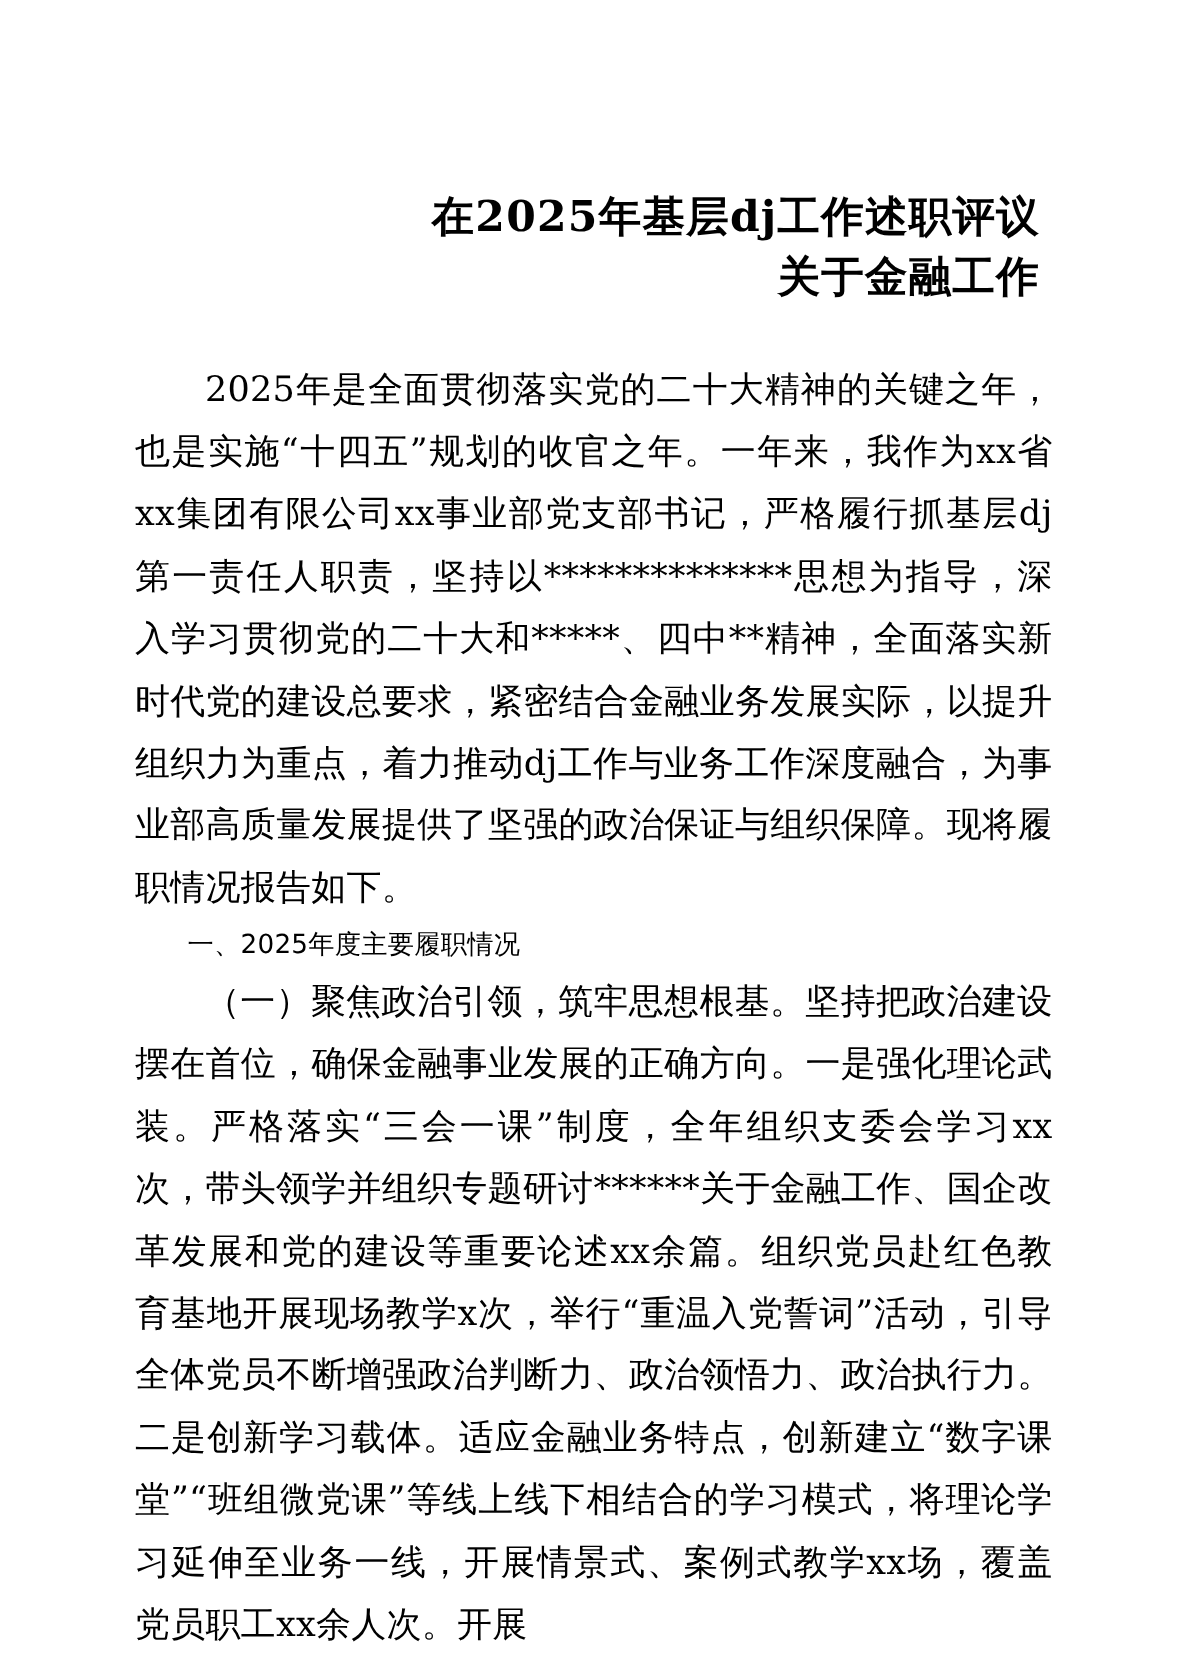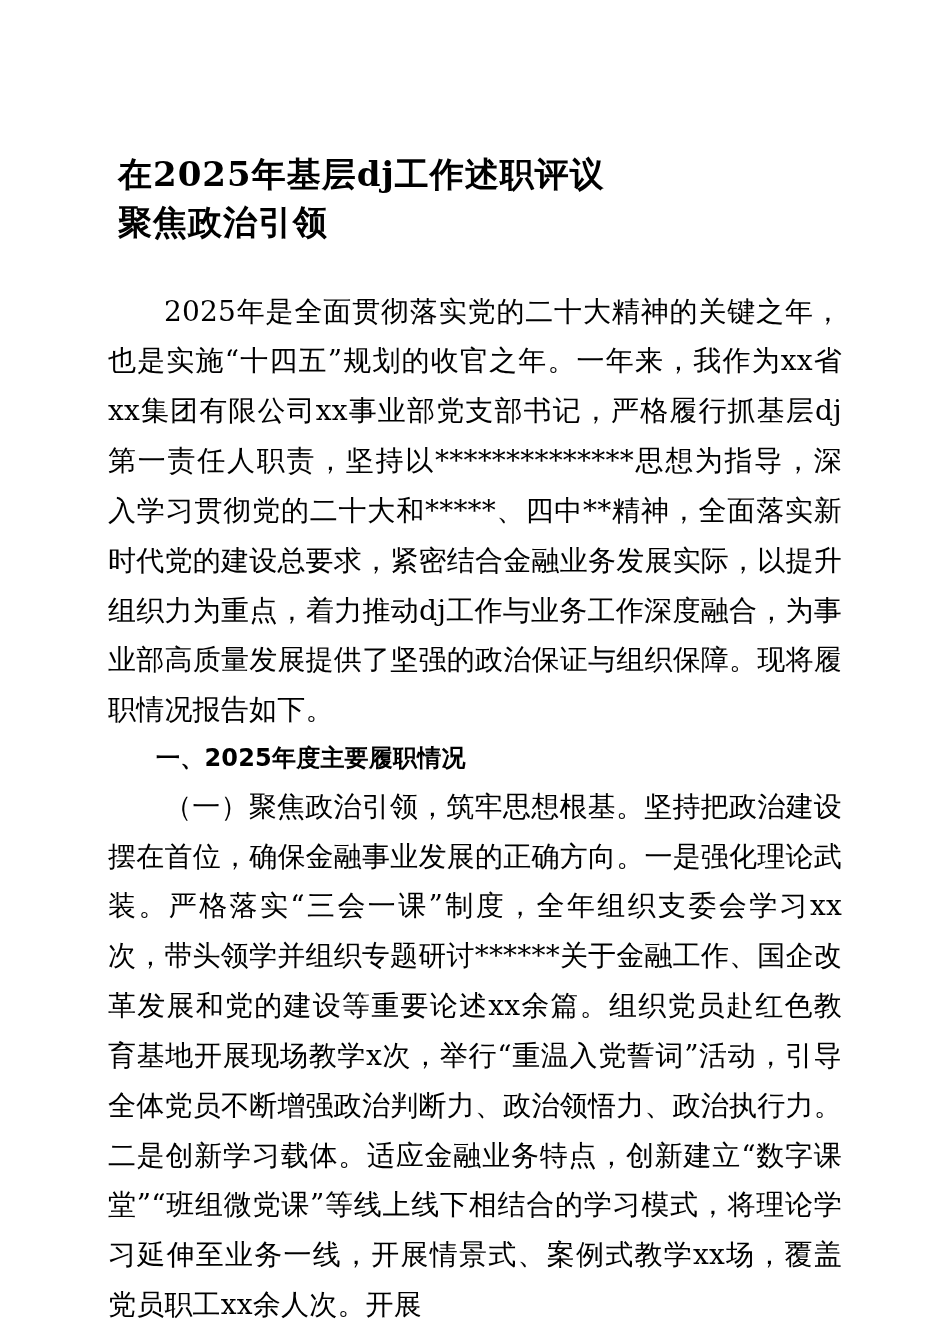--- a/index.html
+++ b/index.html
@@ -15,21 +15,21 @@
     overflow: hidden;
   }
   .page {
     width: 950px;
     height: 1344px;
     box-sizing: border-box;
     padding: 150px 108px 60px 108px;
     position: relative;
   }
   .doc-title {
-    text-align: left;
+    text-align: right;
     font-family: "DejaVu Serif", "Liberation Serif", serif;
     font-weight: bold;
     font-size: 34px;
     line-height: 1.42;
     letter-spacing: 1px;
     margin: 0 0 40px 0;
     padding: 0 10px;
   }
   .doc-title .line {
     display: block;
@@ -39,36 +39,36 @@
     font-size: 28px;
     line-height: 1.78;
     text-align: justify;
     text-justify: inter-ideograph;
     text-indent: 2em;
     letter-spacing: 0.2px;
     font-family: "DejaVu Serif", "Liberation Serif", serif;
   }
   p.heading {
     margin: 0 0 2px 0;
-    font-size: 24px;
+    font-size: 21px;
     line-height: 1.78;
     text-indent: 2em;
-    font-weight: bold;
+    font-weight: normal;
     letter-spacing: 0.2px;
     font-family: "DejaVu Sans", "Liberation Sans", sans-serif;
   }
 </style>
 </head>
 <body>
 
 <div class="page">
 
   <h1 class="doc-title">
     <span class="line">在2025年基层dj工作述职评议</span>
-    <span class="line">聚焦政治引领</span>
+    <span class="line">关于金融工作</span>
   </h1>
 
   <p class="para">2025年是全面贯彻落实党的二十大精神的关键之年，也是实施“十四五”规划的收官之年。一年来，我作为xx省xx集团有限公司xx事业部党支部书记，严格履行抓基层dj第一责任人职责，坚持以**************思想为指导，深入学习贯彻党的二十大和*****、四中**精神，全面落实新时代党的建设总要求，紧密结合金融业务发展实际，以提升组织力为重点，着力推动dj工作与业务工作深度融合，为事业部高质量发展提供了坚强的政治保证与组织保障。现将履职情况报告如下。</p>
 
   <p class="heading">一、2025年度主要履职情况</p>
 
   <p class="para">（一）聚焦政治引领，筑牢思想根基。坚持把政治建设摆在首位，确保金融事业发展的正确方向。一是强化理论武装。严格落实“三会一课”制度，全年组织支委会学习xx次，带头领学并组织专题研讨******关于金融工作、国企改革发展和党的建设等重要论述xx余篇。组织党员赴红色教育基地开展现场教学x次，举行“重温入党誓词”活动，引导全体党员不断增强政治判断力、政治领悟力、政治执行力。二是创新学习载体。适应金融业务特点，创新建立“数字课堂”“班组微党课”等线上线下相结合的学习模式，将理论学习延伸至业务一线，开展情景式、案例式教学xx场，覆盖党员职工xx余人次。开展</p>
 
 </div>
 

